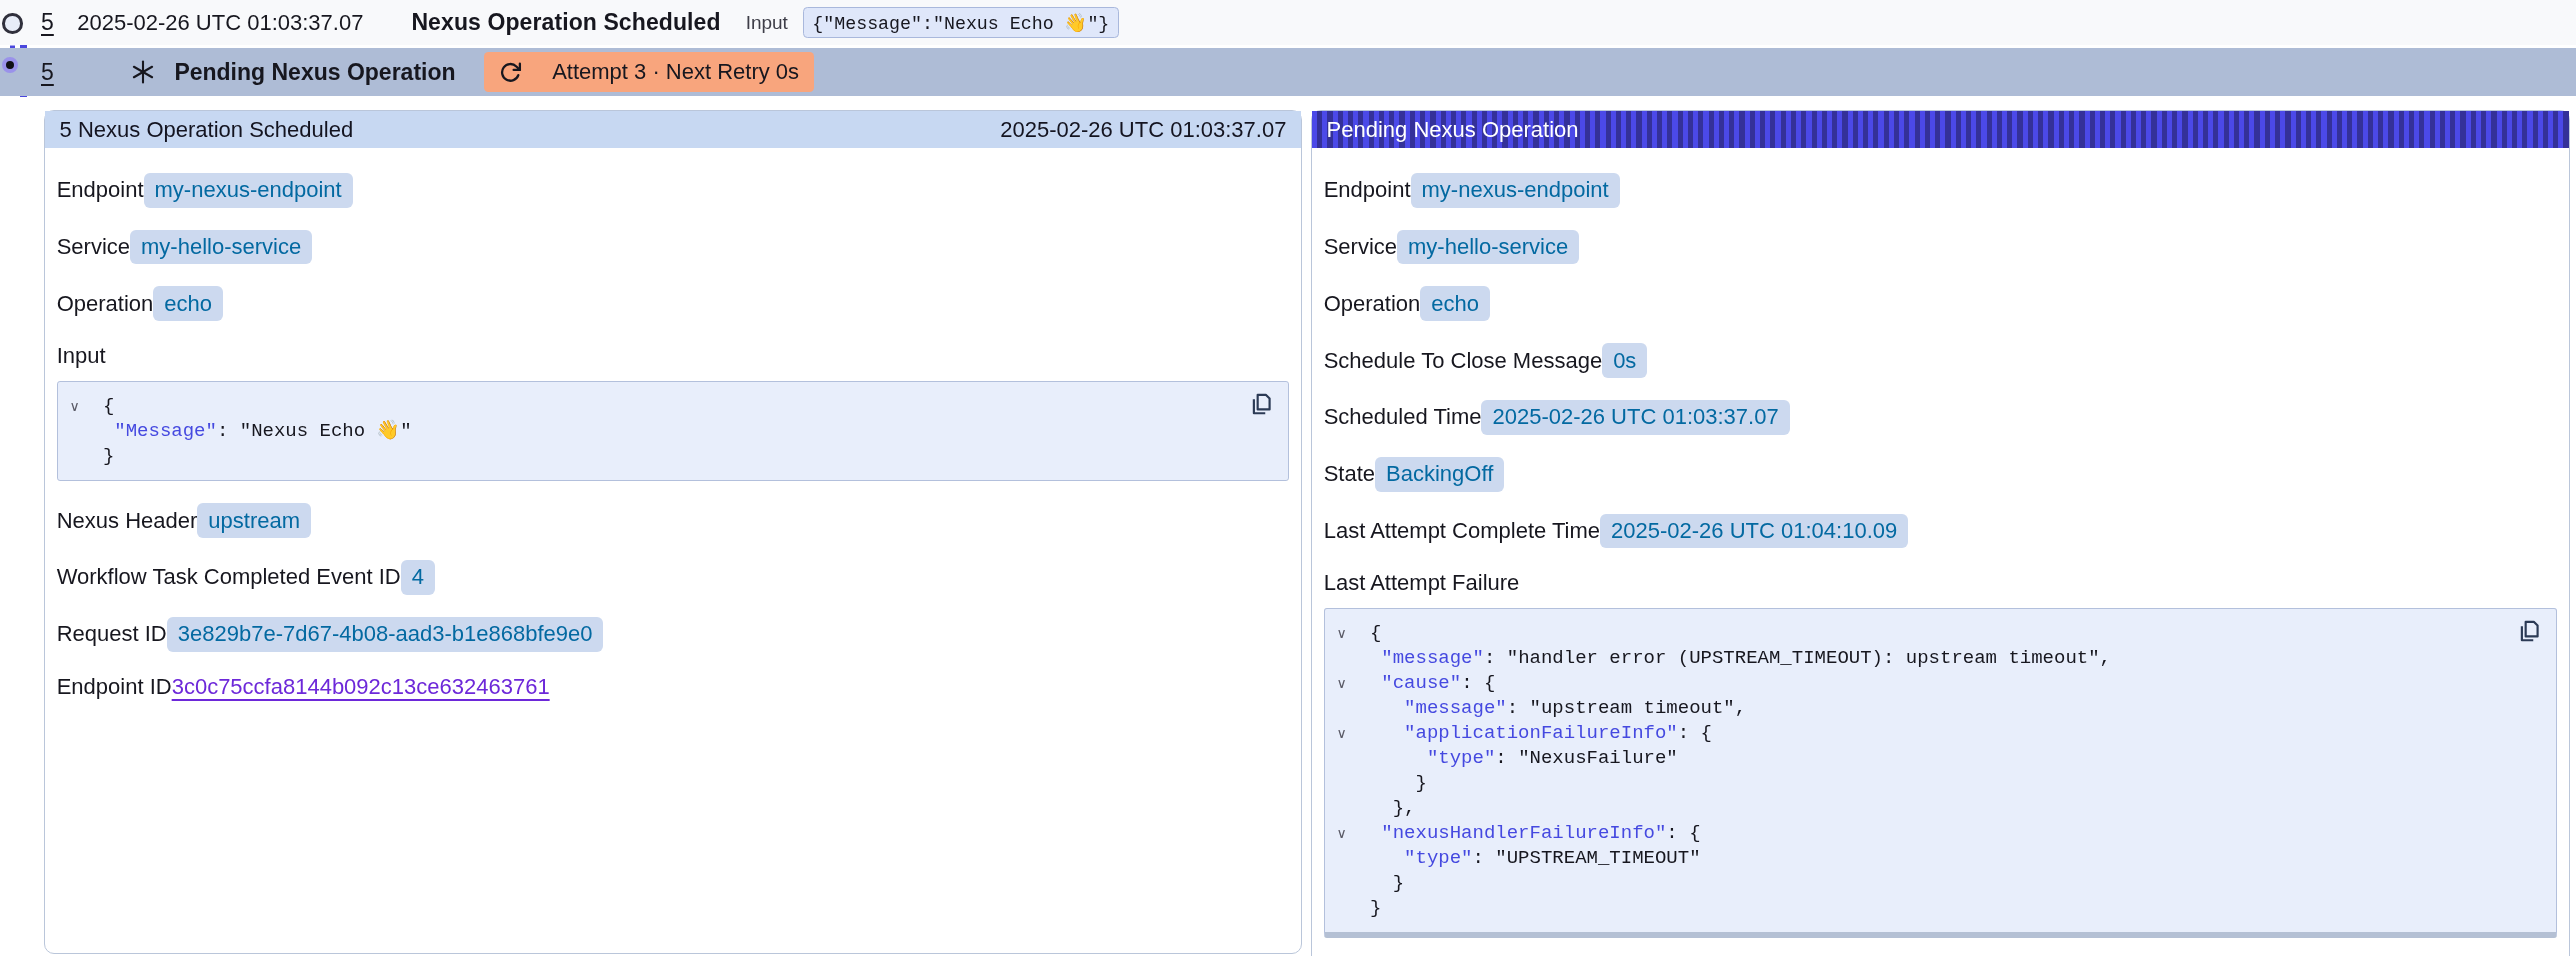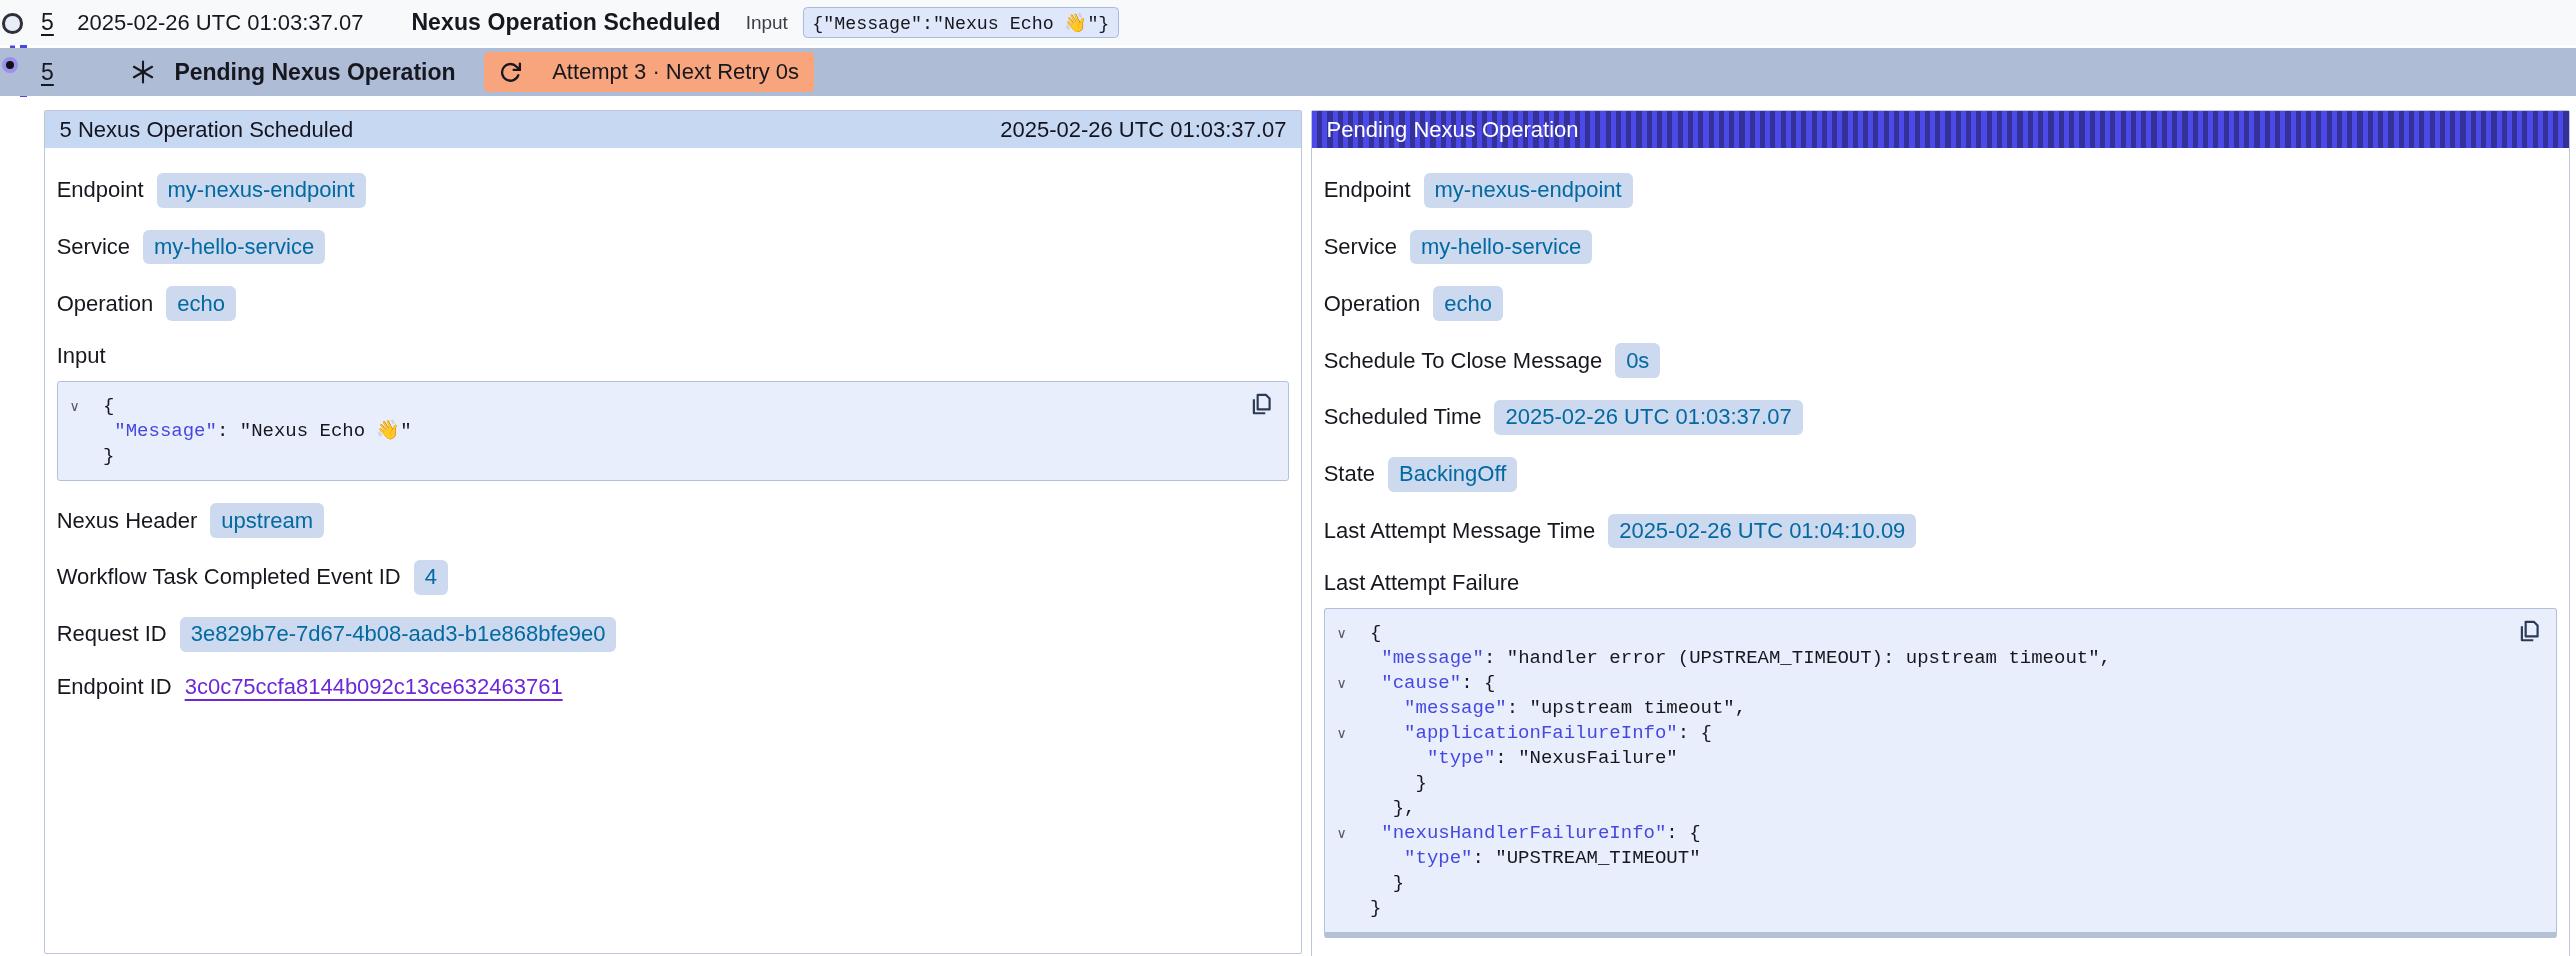--- a/index.html
+++ b/index.html
@@ -47,36 +47,36 @@
   }
   .tl-dashed { position: absolute; left: 9.5px; top: 32px; height: 64px; width: 0; border-left: 5.1px dashed #4a47dd; }
   .tl-dot {
     position: absolute; left: 1.5px; top: 57px; width: 16px; height: 16px;
     background: #101014; border: 4.4px solid #9a92ea; border-radius: 50%; z-index: 2;
   }
 
   
   .panel {
     position: absolute; top: 110px; background: #ffffff;
-    border: 1.5px solid #bac6da; border-radius: 2px;
+    border: 1.5px solid #bac6da; border-radius: 10px;
   }
   .panel-left  { left: 44px;  width: 1258px; height: 844px; }
   .panel-right { left: 1311px; width: 1259px; height: 879px; }
   .panel-header {
     height: 37px; display: flex; align-items: center; justify-content: space-between;
     padding: 0 14.6px; font-size: 22px;
   }
   .panel-header-left { background: #c7d8f2; color: #141420; }
   .panel-header-right {
     background: repeating-linear-gradient(90deg, #4b49e8 0 5.1px, #343199 5.1px 10.3px);
     color: #ffffff;
   }
   .panel-body { padding: 2.9px 11.7px 14.6px 11.7px; }
 
-  .field-row { display: flex; align-items: center; margin: 22px 0; gap: 13px; font-size: 22px; }
+  .field-row { display: flex; align-items: center; margin: 22px 0; font-size: 22px; }
   .field-label { color: #17171f; white-space: nowrap; }
   .chip {
     background: #ccd9ef; border-radius: 5.9px; padding: 4.4px 11px;
     color: #0369a1; white-space: nowrap;
   }
   .id-link {
     color: #6d28d9; text-decoration: underline; text-underline-offset: 5.1px;
     text-decoration-thickness: 1.5px; cursor: pointer; white-space: nowrap; text-align: right;
   }
   .section-label { font-size: 22px; margin: 22px 0 11.7px 0; }
@@ -218,21 +218,21 @@
           </div>
           <div class="field-row">
             <span class="field-label">Scheduled Time</span>
             <span class="chip">2025-02-26 UTC 01:03:37.07</span>
           </div>
           <div class="field-row">
             <span class="field-label">State</span>
             <span class="chip">BackingOff</span>
           </div>
           <div class="field-row">
-            <span class="field-label">Last Attempt Message Time</span>
+            <span class="field-label">Last Attempt Complete Time</span>
             <span class="chip">2025-02-26 UTC 01:04:10.09</span>
           </div>
         </div>
 
       <div class="section-label">Last Attempt Failure</div>
       <div class="code-box scroll-strip">
         <button class="copy-btn" aria-label="copy">
           <svg viewBox="0 0 24 24" fill="none" stroke="#2b3a55" stroke-width="2" stroke-linejoin="round">
             <path d="M8 3.5h7.5l3.5 3.5v10H8z"></path>
             <path d="M4.5 7.5v13H15"></path>

